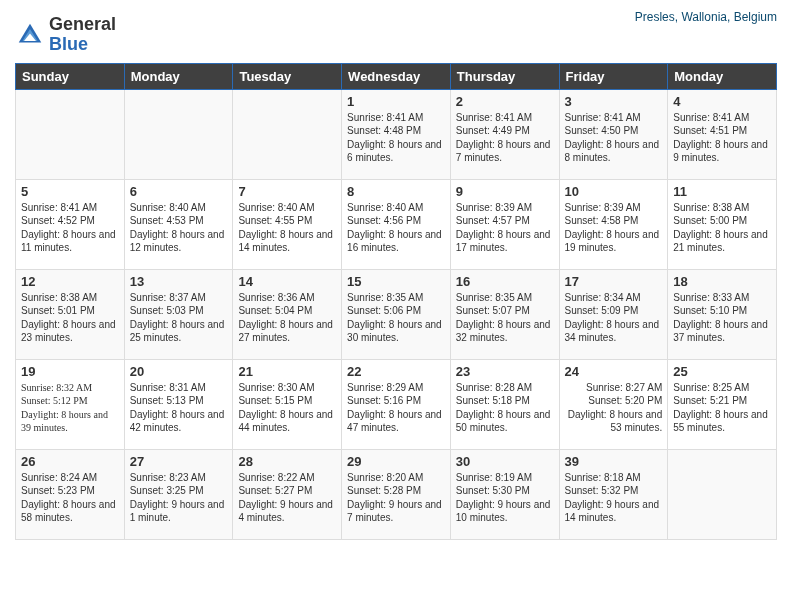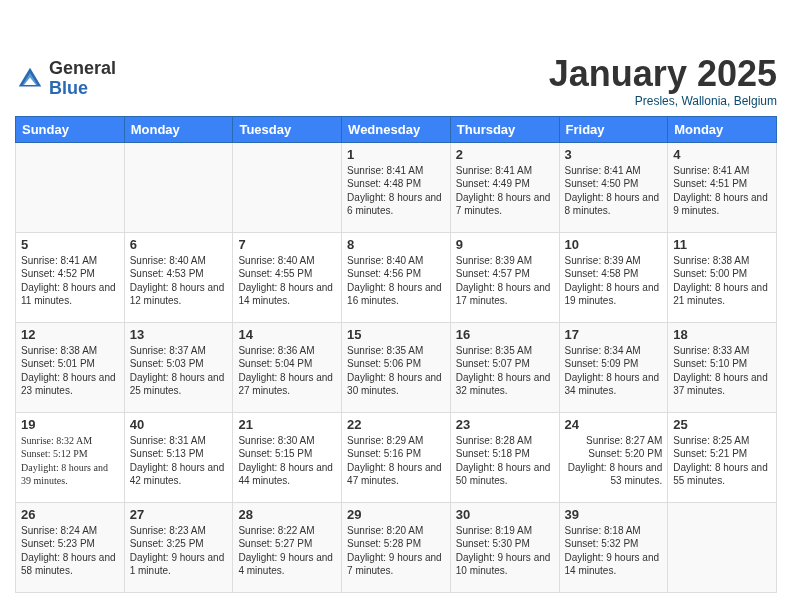--- a/index.html
+++ b/index.html
@@ -8,21 +8,20 @@
       background: #fff;
       width: 792px;
       min-height: 612px;
       padding: 10px 15px 15px 15px;
     }
     .header {
       display: flex;
       align-items: flex-start;
       justify-content: space-between;
       margin-bottom: 8px;
-      margin-top: 44px;
     }
     .logo {
       display: flex;
       align-items: center;
       margin-top: 5px;
     }
     .logo-text {
       display: flex;
       flex-direction: column;
       line-height: 1.1;
@@ -54,21 +53,21 @@
     .location {
       font-size: 12px;
       color: #0c4a6e;
     }
     .calendar {
       width: 100%;
       border-collapse: collapse;
       border: 1px solid #ccc;
     }
     .calendar th {
-      background-color: #3b82f6;
+      background-color: #404040;
       color: #fff;
       text-align: left;
       padding: 5px 6px;
       font-size: 13px;
       font-weight: bold;
       border: 1px solid #2a6ab5;
     }
     .calendar td {
       vertical-align: top;
       padding: 4px 5px;
@@ -105,21 +104,20 @@
       <polygon points="20,5 35,30 5,30" fill="#2a6ab5"></polygon>
       <polygon points="20,12 30,28 10,28" fill="#5a9ad5"></polygon>
       <polygon points="20,18 28,28 12,28" fill="#ffffff"></polygon>
     </svg>
     <div class="logo-text">
       <span class="logo-general">General</span>
       <span class="logo-blue">Blue</span>
     </div>
   </div>
   <div class="title-block">
-    <div class="month-title">January 2025</div>
     <div class="location">Presles, Wallonia, Belgium</div>
   </div>
 </div>
 
 <table class="calendar">
   <thead>
     <tr>
     <th>Sunday</th>
         <th>Monday</th>
         <th>Tuesday</th>
@@ -248,21 +246,21 @@
         </td>
       </tr>
       <tr>
         <td>
           <span class="day-num">19</span>
           <div class="day-info" style="white-space: pre-line; font-family: Liberation Serif, serif;">Sunrise: 8:32 AM
 Sunset: 5:12 PM
 Daylight: 8 hours and 39 minutes.</div>
         </td>
         <td>
-          <span class="day-num">40</span>
+          <span class="day-num">20</span>
           <div class="day-info" style="white-space: pre-line;">Sunrise: 8:31 AM
 Sunset: 5:13 PM
 Daylight: 8 hours and 42 minutes.</div>
         </td>
         <td>
           <span class="day-num">21</span>
           <div class="day-info" style="white-space: pre-line;">Sunrise: 8:30 AM
 Sunset: 5:15 PM
 Daylight: 8 hours and 44 minutes.</div>
         </td>

